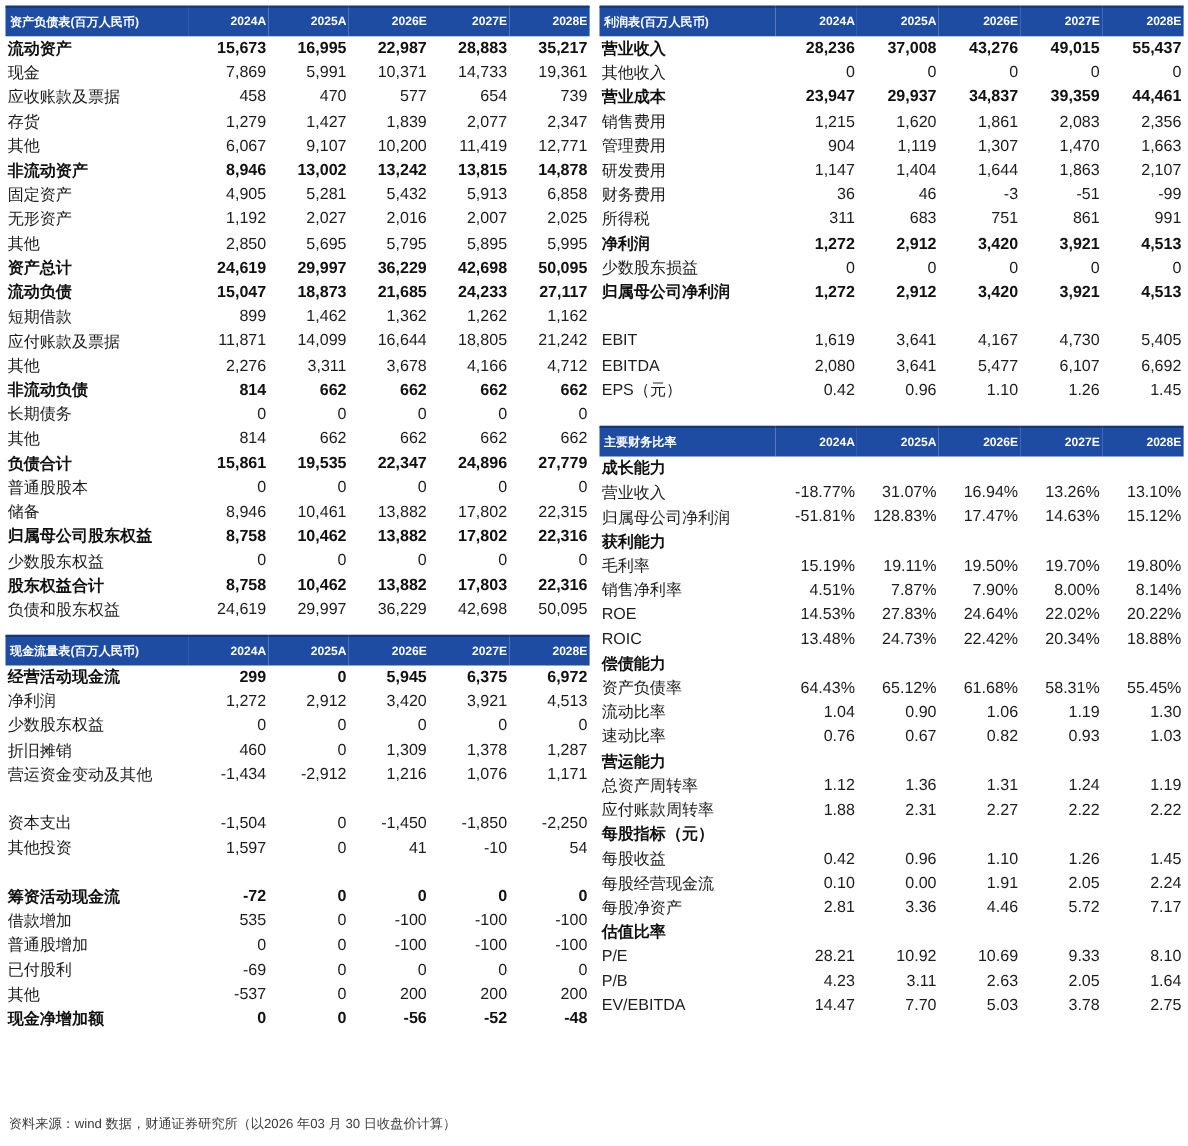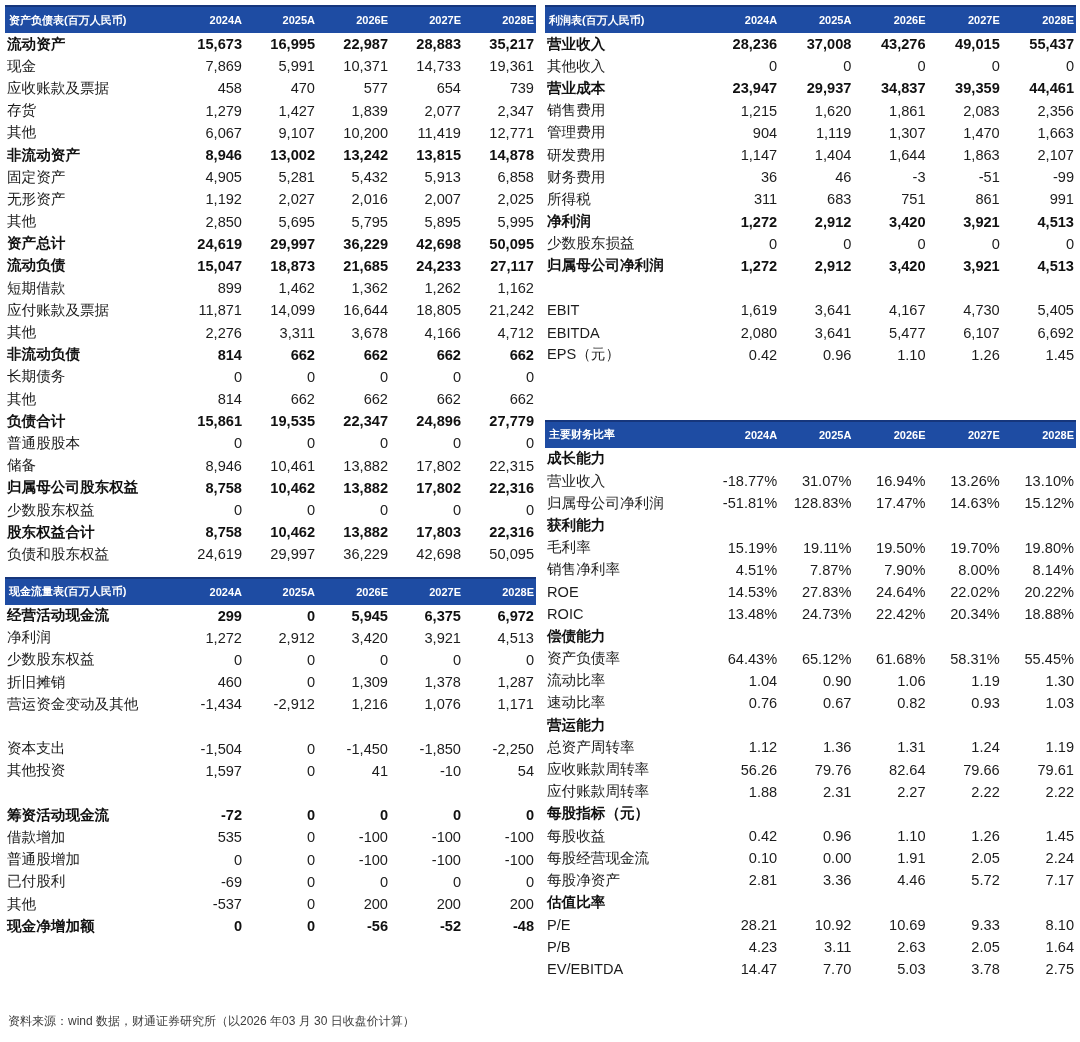--- a/index.html
+++ b/index.html
@@ -36,21 +36,21 @@
     padding: 0;
     white-space: nowrap;
     overflow: hidden;
     color: #1c1c1c;
   }
   .fin-table td.label { text-align: left; padding-left: 2px; }
   .fin-table td.num   { text-align: right; padding-right: 2px; }
   .fin-table tr.bold td { font-weight: 700; color: #111; }
 
   #cash-flow-section { margin-top: 11px; }
-  #ratios-section    { margin-top: 54px; }
+  #ratios-section    { margin-top: 21px; }
 
   .source-note {
     position: absolute;
     left: 8px;
     top: 1013px;
     font-size: 12px;
     color: #3c3c3c;
   }
 </style>
 </head>
@@ -680,28 +680,20 @@
             </tr>
             <tr>
               <td class="label">总资产周转率</td>
               <td class="num">1.12</td>
               <td class="num">1.36</td>
               <td class="num">1.31</td>
               <td class="num">1.24</td>
               <td class="num">1.19</td>
             </tr>
             <tr>
-              <td class="label">应收账款周转率</td>
-              <td class="num">56.26</td>
-              <td class="num">79.76</td>
-              <td class="num">82.64</td>
-              <td class="num">79.66</td>
-              <td class="num">79.61</td>
-            </tr>
-            <tr>
               <td class="label">应付账款周转率</td>
               <td class="num">1.88</td>
               <td class="num">2.31</td>
               <td class="num">2.27</td>
               <td class="num">2.22</td>
               <td class="num">2.22</td>
             </tr>
             <tr class="bold">
               <td class="label">每股指标（元）</td>
               <td class="num"></td>

